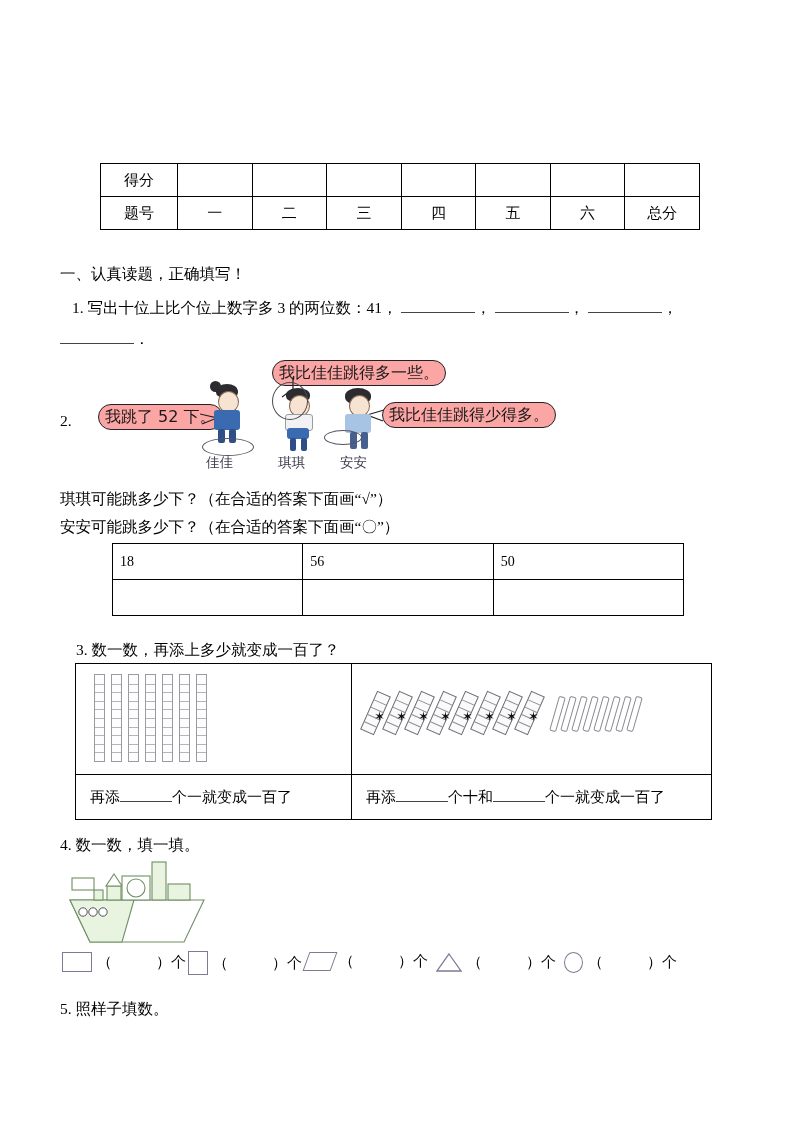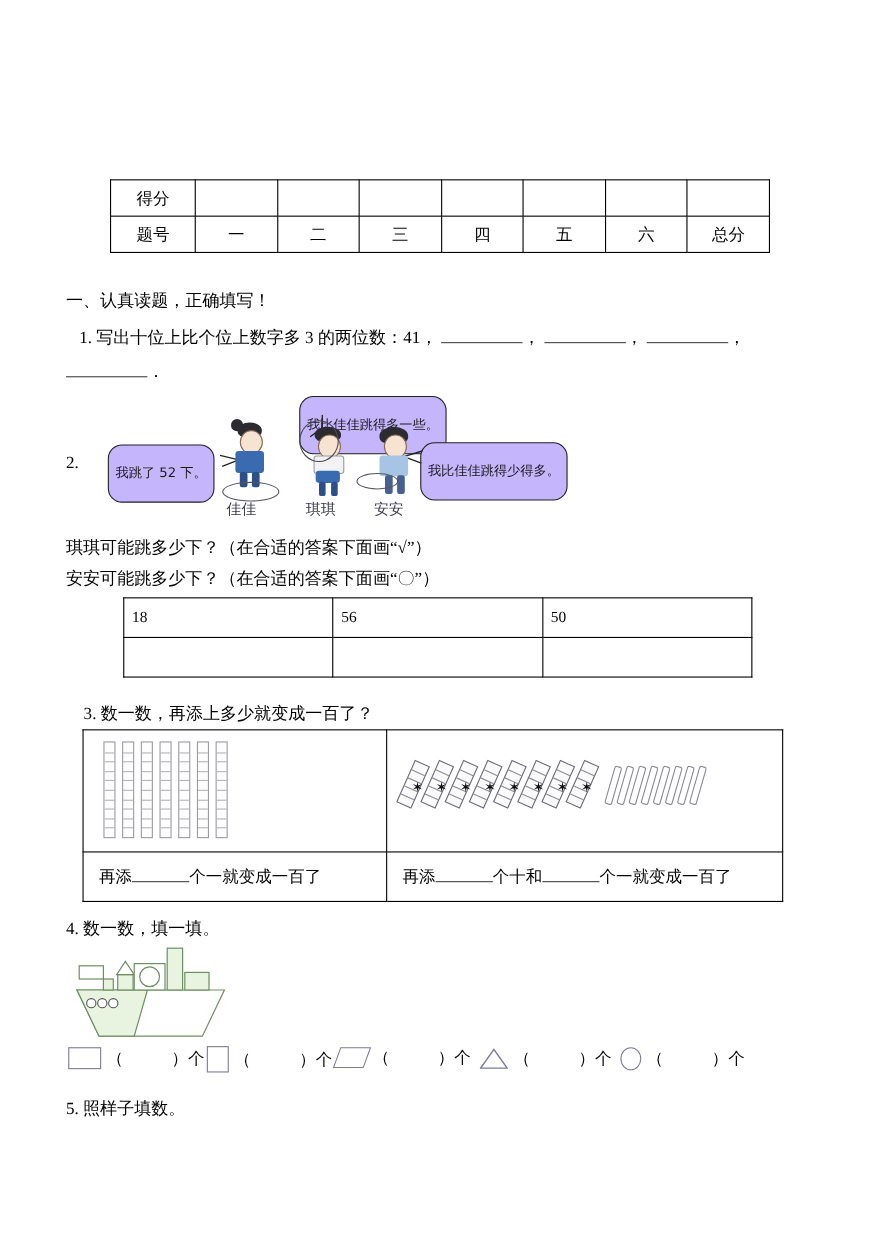--- a/index.html
+++ b/index.html
@@ -54,24 +54,24 @@
   }
   .b80{width:74px;}
   .b55{width:52px;}
 
   
   .pic2{position:absolute;left:96px;top:358px;width:420px;height:112px;}
   .bubble{
     position:absolute;
     border:1.3px solid #222;
     border-radius:13px;
-    background:#c4b5fd;
-    font-size:12px;
+    background:#fca5a5;
+    font-size:16px;
     font-family:"DejaVu Sans","Liberation Sans",sans-serif;
-    padding:18px 6px;
+    padding:2px 6px;
     white-space:nowrap;
     line-height:1.25;
     color:#1a1a1a;
   }
   .name{
     position:absolute;
     font-size:13.5px;
     color:#3a3a4a;
     white-space:nowrap;
   }

